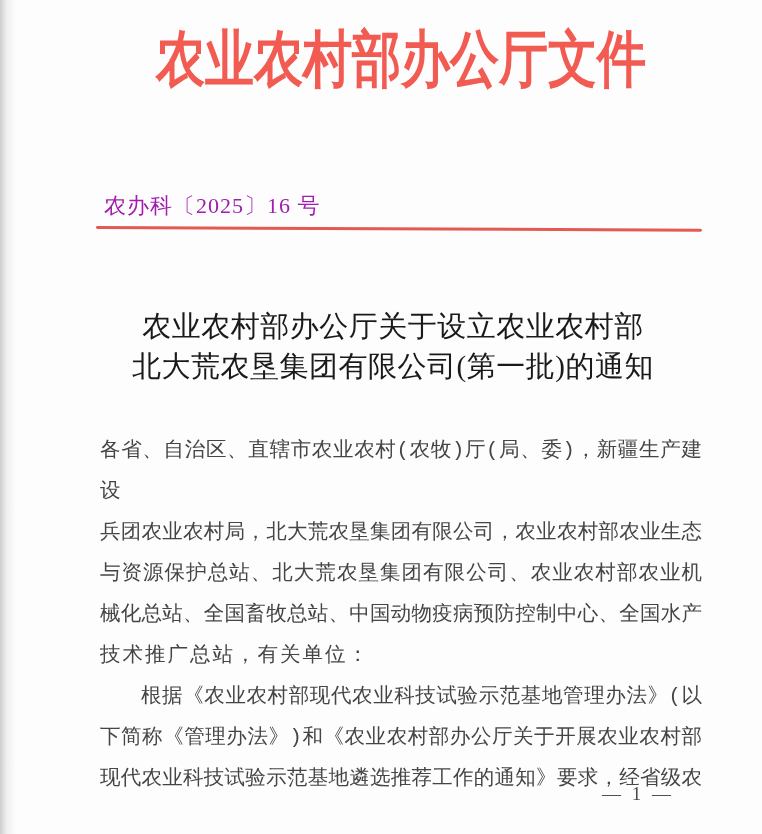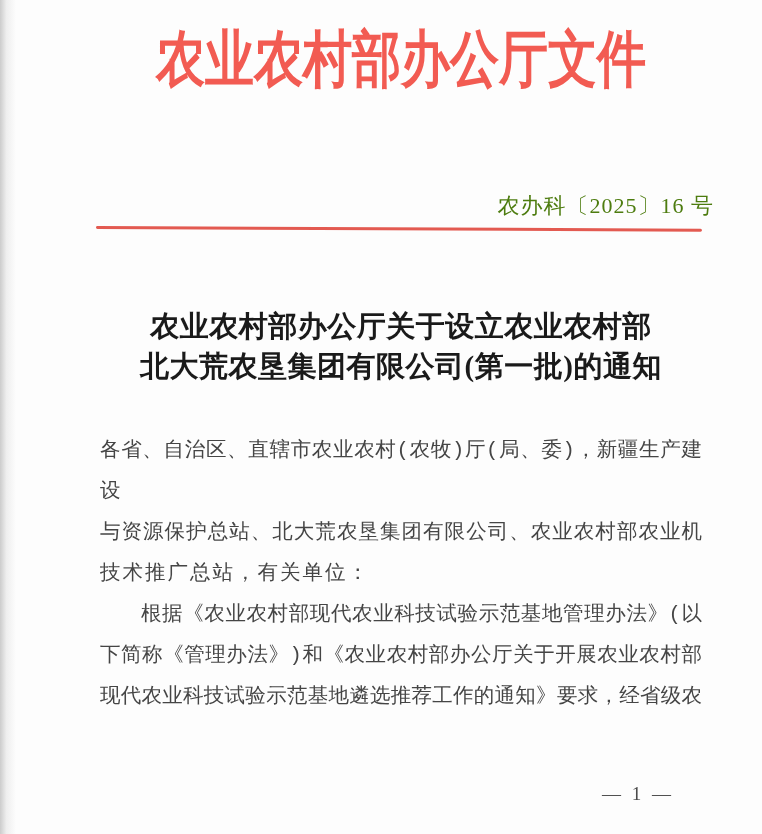--- a/index.html
+++ b/index.html
@@ -37,48 +37,48 @@
     line-height: 74px;
     font-weight: 700;
     color: var(--header-red, #f25b52);
     white-space: nowrap;
     transform: scale(0.86, 1.08);
     transform-origin: 50% 50%;
   }
   .doc-number {
     position: absolute;
     top: 191px;
-    left: 112px;
+    left: 104px;
     width: 602px;
-    text-align: right;
+    text-align: left;
     font-size: 22px;
     letter-spacing: 1px;
-    color: #4d7c0f;
+    color: #a21caf;
     white-space: nowrap;
   }
   .red-rule {
     position: absolute;
     top: 226px;
     left: 96px;
     width: 606px;
     height: 2.5px;
     border-radius: 2px;
     background: var(--rule-red, #e35a51);
     transform: rotate(0.25deg);
     transform-origin: left center;
   }
   .doc-title {
     position: absolute;
     top: 306px;
-    left: 100px;
+    left: 92px;
     width: 602px;
     text-align: center;
     font-size: 29px;
     line-height: 40px;
-    font-weight: 700;
+    font-weight: 400;
     letter-spacing: 0.5px;
     color: var(--title-text, #1a1a1a);
     white-space: nowrap;
   }
   .body-text {
     position: absolute;
     top: 430px;
     left: 100px;
     width: 602px;
     font-size: 20.5px;
@@ -123,21 +123,23 @@
 
   <div class="doc-title">
     <div>农业农村部办公厅关于设立农业农村部</div>
     <div>北大荒农垦集团有限公司(第一批)的通知</div>
   </div>
 
   <div class="body-text">
 
     <div class="para">
       <div class="line">各省、自治区、直辖市农业农村(农牧)厅(局、委)，新疆生产建设</div>
+      <div class="line">兵团农业农村局，北大荒农垦集团有限公司，农业农村部农业生态</div>
       <div class="line">与资源保护总站、北大荒农垦集团有限公司、农业农村部农业机</div>
+      <div class="line">械化总站、全国畜牧总站、中国动物疫病预防控制中心、全国水产</div>
       <div class="line last">技术推广总站，有关单位：</div>
     </div>
 
     <div class="para">
       <div class="line indent">根据《农业农村部现代农业科技试验示范基地管理办法》(以</div>
       <div class="line">下简称《管理办法》)和《农业农村部办公厅关于开展农业农村部</div>
       <div class="line">现代农业科技试验示范基地遴选推荐工作的通知》要求，经省级农</div>
     </div>
 
   </div>

